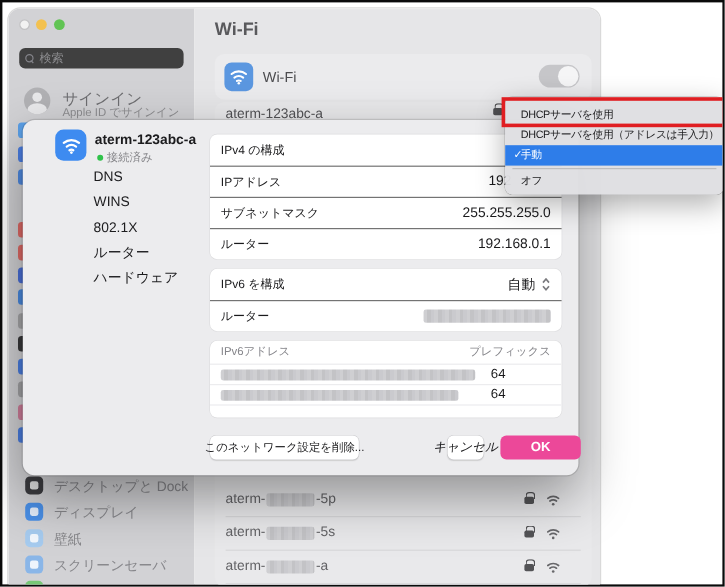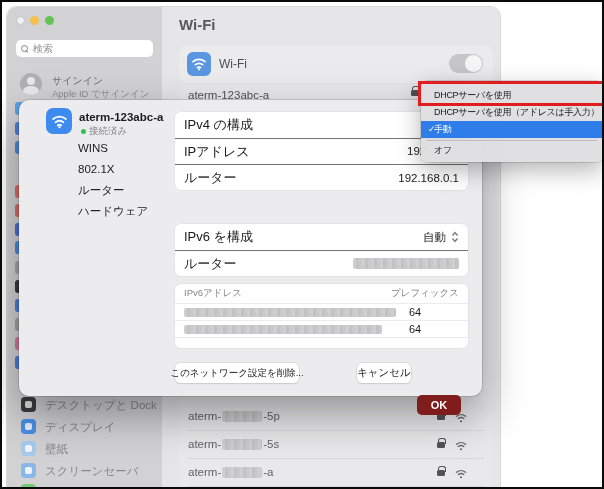--- a/index.html
+++ b/index.html
@@ -10,31 +10,31 @@
   
   #window{left:5px;top:5px;width:493px;height:482px;border-radius:10px 10px 0 0;overflow:hidden;box-shadow:0 0 0 1px rgba(0,0,0,.15);}
   #win-sidebar{left:0;top:0;width:155px;height:100%;background:#d2d2d5;}
   #win-content{left:155px;top:0;width:338px;height:100%;background:#e6e6e8;}
 
   .tl{width:9px;height:9px;border-radius:50%;position:absolute;top:9px;}
   .tl-close{left:9px;background:#f2f2f2;border:1px solid #c2c2c4;}
   .tl-min{left:23px;background:#f3c14f;}
   .tl-max{left:38px;background:#61c454;}
 
-  #search-field{left:9px;top:33px;width:137px;height:17px;border-radius:5px;background:#ffffff;display:flex;align-items:center;padding:0 5px;gap:4px;}
+  #search-field{left:9px;top:33px;width:137px;height:17px;border-radius:5px;background:#404040;display:flex;align-items:center;padding:0 5px;gap:4px;}
   #search-field span{font-size:10px;color:#8b8b8e;}
   .mag{width:8px;height:8px;position:relative;flex:0 0 auto;}
   .mag:before{content:"";position:absolute;left:0;top:0;width:5px;height:5px;border:1.3px solid #84848a;border-radius:50%;}
   .mag:after{content:"";position:absolute;left:5.2px;top:5.2px;width:3px;height:1.3px;background:#84848a;transform:rotate(45deg);transform-origin:0 0;}
 
   #signin{left:9px;top:64px;width:140px;height:32px;}
   .avatar{position:absolute;left:4px;top:2px;width:22px;height:22px;border-radius:50%;background:#b1b1b4;overflow:hidden;}
   .avatar:before{content:"";position:absolute;left:7px;top:4px;width:8px;height:8px;border-radius:50%;background:#e9e9eb;}
   .avatar:after{content:"";position:absolute;left:3px;top:13px;width:16px;height:10px;border-radius:50%;background:#e9e9eb;}
-  #signin .t1{position:absolute;left:36px;top:3px;font-size:10px;color:#6e6e71;}
+  #signin .t1{position:absolute;left:36px;top:3px;font-size:13px;color:#6e6e71;}
   #signin .t2{position:absolute;left:36px;top:17px;font-size:9.5px;color:#8d8d90;}
 
   .sliver{position:absolute;left:8px;width:9px;height:13px;border-radius:3px 0 0 3px;}
 
   .bitem{position:absolute;left:9px;width:145px;height:18px;}
   .bitem .bi-icon{position:absolute;left:5px;top:1px;width:15px;height:15px;border-radius:4px;}
   .bitem .bi-icon:before{content:"";position:absolute;left:4px;top:4px;width:7px;height:7px;border-radius:2px;background:rgba(255,255,255,.85);}
   .bitem .bi-label{position:absolute;left:29px;top:2px;font-size:11.5px;color:#87878b;white-space:nowrap;}
 
   #wifi-title{left:172px;top:10px;font-size:15px;font-weight:bold;color:#59595c;}
@@ -68,39 +68,39 @@
   #sheet-head .dot{position:absolute;left:62px;top:29px;width:5px;height:5px;border-radius:50%;background:#2fc24a;}
   #sheet-head .st{position:absolute;left:70px;top:25px;font-size:9.5px;color:#86868a;}
 
   #sheet-nav{position:absolute;left:52px;top:38px;width:86px;}
   .navitem{position:relative;height:21px;line-height:21px;padding-left:7px;font-size:11.5px;color:#1c1c1e;border-radius:5px;white-space:nowrap;}
   .navitem.sel{background:#d6d6d8;}
 
   .card{position:absolute;left:156px;width:293px;background:#ffffff;border-radius:6px;box-shadow:0 0 0 0.5px #dcdcde;}
   .crow{position:relative;height:26px;display:flex;align-items:center;justify-content:space-between;padding:0 9px;}
   .crow + .crow{border-top:1px solid #737373;}
-  .crow .lbl{font-size:13px;color:#1a1a1c;white-space:nowrap;}
+  .crow .lbl{font-size:10px;color:#1a1a1c;white-space:nowrap;}
   .crow .val{font-size:11.5px;color:#1a1a1c;white-space:nowrap;}
   #card-ipv4{top:12px;}
   #ip-partial{position:absolute;left:232px;top:6px;font-size:11.5px;color:#1a1a1c;}
   #card-ipv6{top:124px;}
   .stepper{display:inline-flex;flex-direction:column;margin-left:5px;vertical-align:middle;}
   .stepper svg{display:block;}
   #card-table{top:184px;height:64px;overflow:hidden;}
   .thead{position:relative;height:20px;display:flex;align-items:center;justify-content:space-between;padding:0 9px;border-bottom:1px solid #ececee;}
   .thead span{font-size:9.5px;color:#85858a;white-space:nowrap;}
   .trow{position:relative;height:17px;display:flex;align-items:center;padding:0 9px;border-bottom:1px solid #ececee;}
   .trow .blur{width:212px;height:9px;}
   .trow.r2 .blur{width:198px;}
   .trow .pfx{position:absolute;left:234px;font-size:11px;color:#1a1a1c;}
 
   .btn{position:absolute;top:263px;height:20px;border-radius:5px;background:#ffffff;box-shadow:0 0 0 0.5px #c9c9cc,0 1px 1px rgba(0,0,0,.12);display:flex;align-items:center;justify-content:center;white-space:nowrap;color:#1a1a1c;}
   #btn-delete{left:156px;width:124px;font-size:9.5px;}
-  #btn-cancel{left:338px;width:54px;font-size:10.5px;}
-  #btn-ok{left:398px;width:44px;background:#7f1d1d;box-shadow:none;color:#ffffff;font-size:11px;font-weight:bold;margin-top:32px;}
+  #btn-cancel{left:354px;width:30px;font-size:10.5px;font-style:italic;}
+  #btn-ok{left:398px;width:67px;background:#ec4899;box-shadow:none;color:#ffffff;font-size:11px;font-weight:bold;}
 
   
   #menu{left:419px;top:79px;width:182px;height:81px;border-radius:6px;background:rgba(223,223,226,.97);box-shadow:0 0 0 0.5px rgba(0,0,0,.25),0 8px 24px rgba(0,0,0,.3);z-index:20;padding-top:5px;}
   .mitem{position:relative;height:17px;line-height:17px;padding-left:13px;font-size:9px;letter-spacing:-.3px;color:#1a1a1c;white-space:nowrap;}
   .mitem.first{height:18px;line-height:18px;}
   .mitem.sel{background:#2e7de9;color:#ffffff;}
   .mitem .chk{position:absolute;left:7px;font-size:9px;}
   .msep{height:1px;background:#bdbdbf;margin:2px 6px 1px 6px;}
 
   
@@ -262,33 +262,38 @@
             </g>
             <circle cx="12" cy="18" r="1.6" fill="#ffffff"></circle>
           </svg>
       </div>
       <div class="ssid">aterm-123abc-a</div>
       <div class="dot"></div>
       <div class="st">接続済み</div>
     </div>
 
     <div id="sheet-nav">
+      <div class="navitem">DNS</div>
       <div class="navitem">WINS</div>
       <div class="navitem">802.1X</div>
       <div class="navitem">ルーター</div>
       <div class="navitem">ハードウェア</div>
     </div>
 
     <div class="card" id="card-ipv4">
       <div class="crow">
         <span class="lbl">IPv4 の構成</span>
       </div>
       <div class="crow">
         <span class="lbl">IPアドレス</span>
         <span id="ip-partial" class="val">192</span>
+      </div>
+      <div class="crow">
+        <span class="lbl">サブネットマスク</span>
+        <span class="val">255.255.255.0</span>
       </div>
       <div class="crow">
         <span class="lbl">ルーター</span>
         <span class="val">192.168.0.1</span>
       </div>
     </div>
 
     <div class="card" id="card-ipv6">
       <div class="crow">
         <span class="lbl">IPv6 を構成</span>

